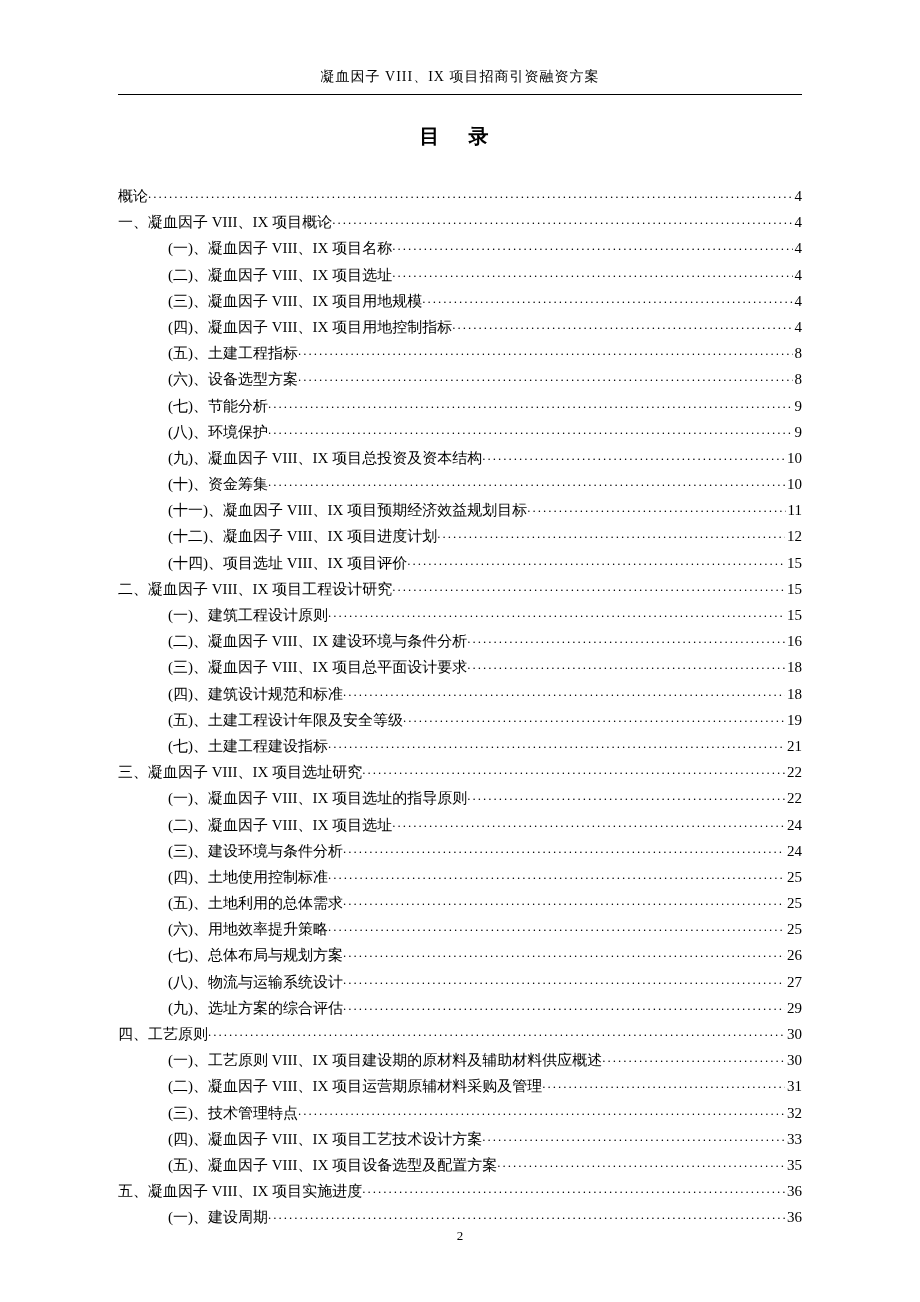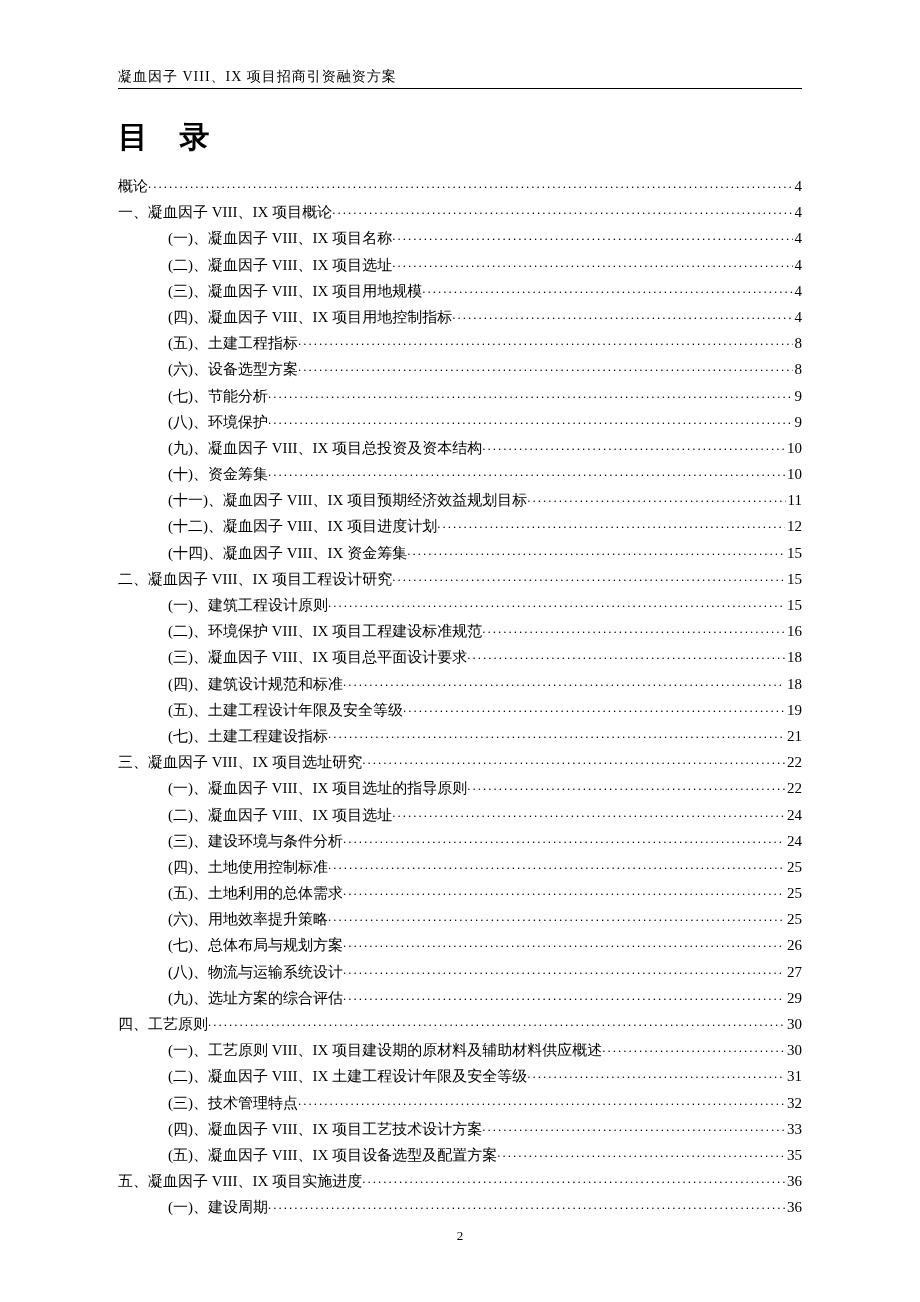--- a/index.html
+++ b/index.html
@@ -8,35 +8,37 @@
     height: 1302px;
     background: #fff;
     font-family: "SimSun", "宋体", serif;
     color: #000;
     position: relative;
   }
   .page {
     padding: 68px 118px 0 118px;
   }
   .header-title {
+    text-align: center;
     font-size: 14px;
     font-family: "SimSun", "宋体", serif;
     letter-spacing: 1px;
-    margin-bottom: 2px;
+    margin-bottom: 8px;
   }
   .header-rule {
     border: none;
     border-top: 1px solid #000;
     margin-bottom: 28px;
   }
   .toc-title {
-    font-size: 30px;
+    text-align: center;
+    font-size: 20px;
     font-weight: bold;
     letter-spacing: 12px;
-    margin-bottom: 18px;
+    margin-bottom: 36px;
     font-family: "SimSun", "宋体", serif;
   }
   .toc {
     font-size: 15px;
     line-height: 1.0;
   }
   .toc-row {
     display: flex;
     align-items: baseline;
     white-space: nowrap;
@@ -155,36 +157,36 @@
         <span class="toc-label">(十一)、凝血因子 VIII、IX 项目预期经济效益规划目标</span>
         <span class="toc-leader"></span>
         <span class="toc-page">11</span>
       </div>
       <div class="toc-row level-2">
         <span class="toc-label">(十二)、凝血因子 VIII、IX 项目进度计划</span>
         <span class="toc-leader"></span>
         <span class="toc-page">12</span>
       </div>
       <div class="toc-row level-2">
-        <span class="toc-label">(十四)、凝血因子 VIII、IX 资金筹集</span>
+        <span class="toc-label">(十四)、项目选址 VIII、IX 项目评价</span>
         <span class="toc-leader"></span>
         <span class="toc-page">15</span>
       </div>
       <div class="toc-row level-1">
         <span class="toc-label">二、凝血因子 VIII、IX 项目工程设计研究</span>
         <span class="toc-leader"></span>
         <span class="toc-page">15</span>
       </div>
       <div class="toc-row level-2">
         <span class="toc-label">(一)、建筑工程设计原则</span>
         <span class="toc-leader"></span>
         <span class="toc-page">15</span>
       </div>
       <div class="toc-row level-2">
-        <span class="toc-label">(二)、环境保护 VIII、IX 项目工程建设标准规范</span>
+        <span class="toc-label">(二)、凝血因子 VIII、IX 建设环境与条件分析</span>
         <span class="toc-leader"></span>
         <span class="toc-page">16</span>
       </div>
       <div class="toc-row level-2">
         <span class="toc-label">(三)、凝血因子 VIII、IX 项目总平面设计要求</span>
         <span class="toc-leader"></span>
         <span class="toc-page">18</span>
       </div>
       <div class="toc-row level-2">
         <span class="toc-label">(四)、建筑设计规范和标准</span>
@@ -255,21 +257,21 @@
         <span class="toc-label">四、工艺原则</span>
         <span class="toc-leader"></span>
         <span class="toc-page">30</span>
       </div>
       <div class="toc-row level-2">
         <span class="toc-label">(一)、工艺原则 VIII、IX 项目建设期的原材料及辅助材料供应概述</span>
         <span class="toc-leader"></span>
         <span class="toc-page">30</span>
       </div>
       <div class="toc-row level-2">
-        <span class="toc-label">(二)、凝血因子 VIII、IX 土建工程设计年限及安全等级</span>
+        <span class="toc-label">(二)、凝血因子 VIII、IX 项目运营期原辅材料采购及管理</span>
         <span class="toc-leader"></span>
         <span class="toc-page">31</span>
       </div>
       <div class="toc-row level-2">
         <span class="toc-label">(三)、技术管理特点</span>
         <span class="toc-leader"></span>
         <span class="toc-page">32</span>
       </div>
       <div class="toc-row level-2">
         <span class="toc-label">(四)、凝血因子 VIII、IX 项目工艺技术设计方案</span>

